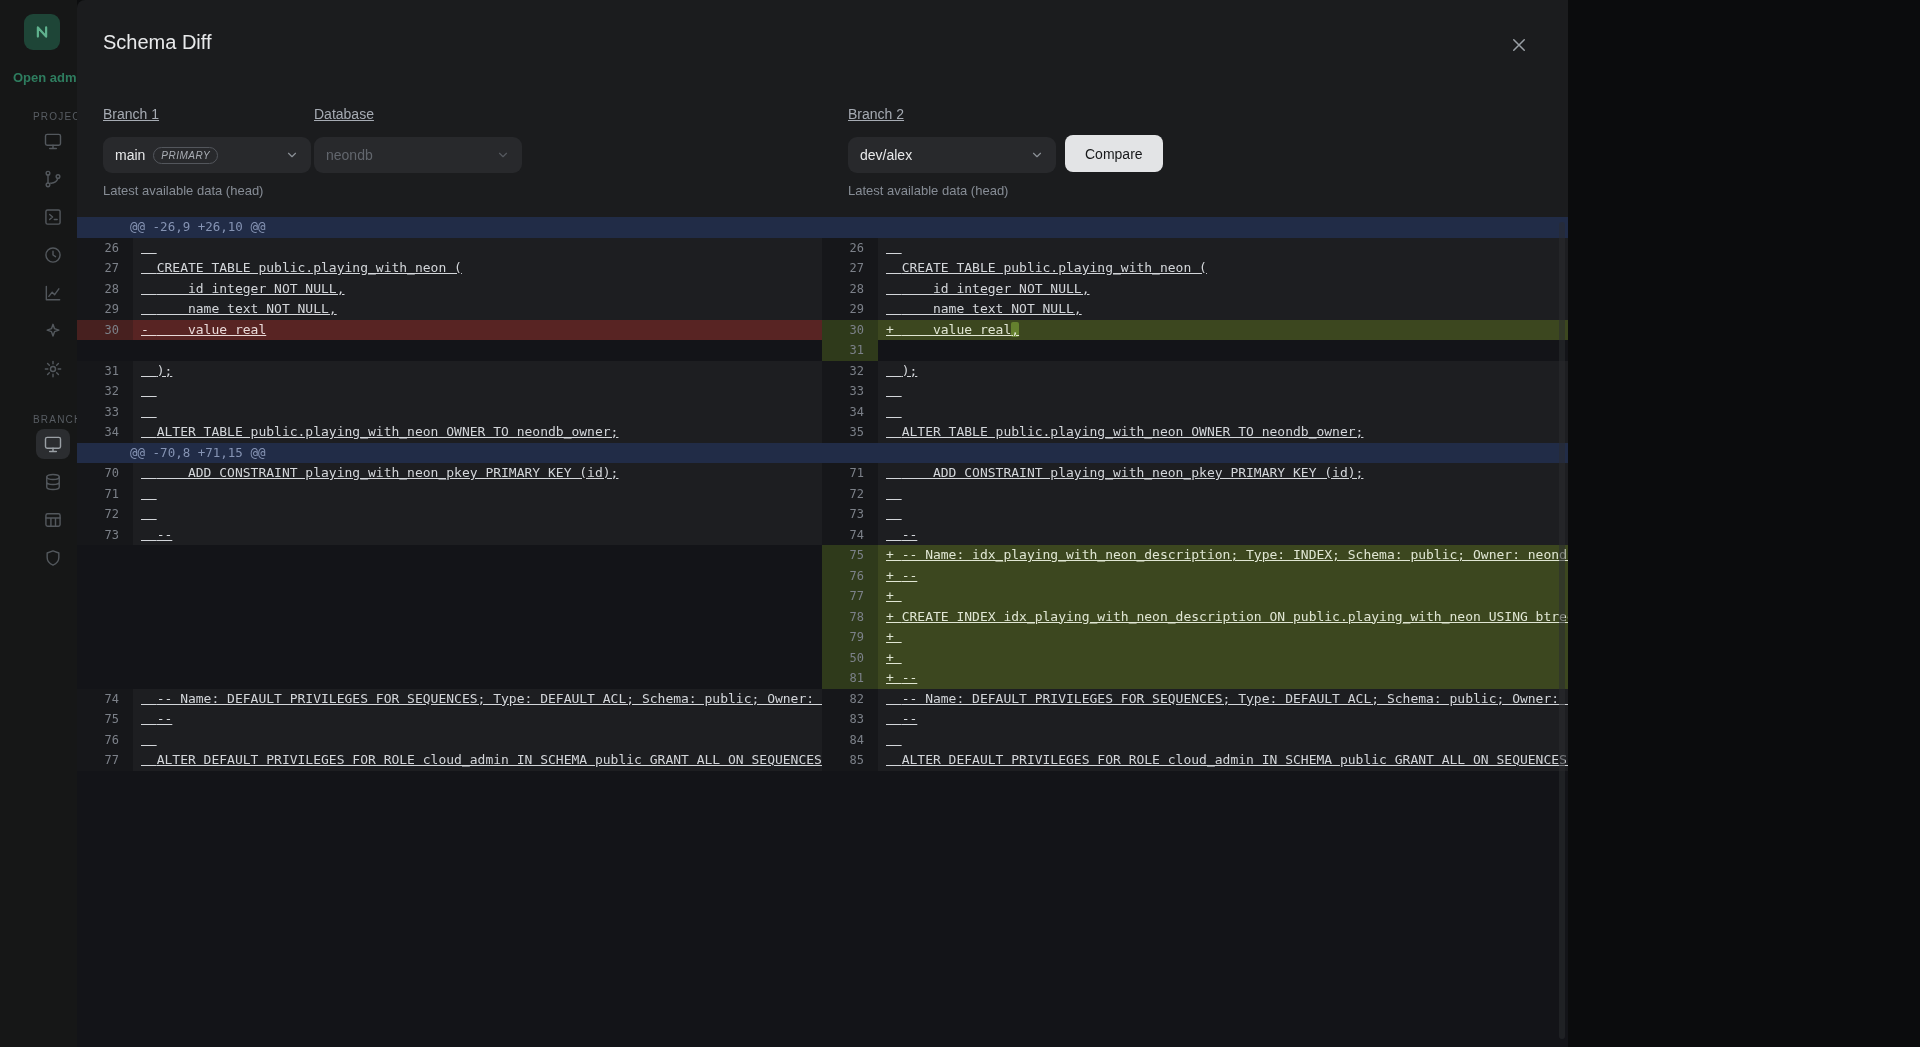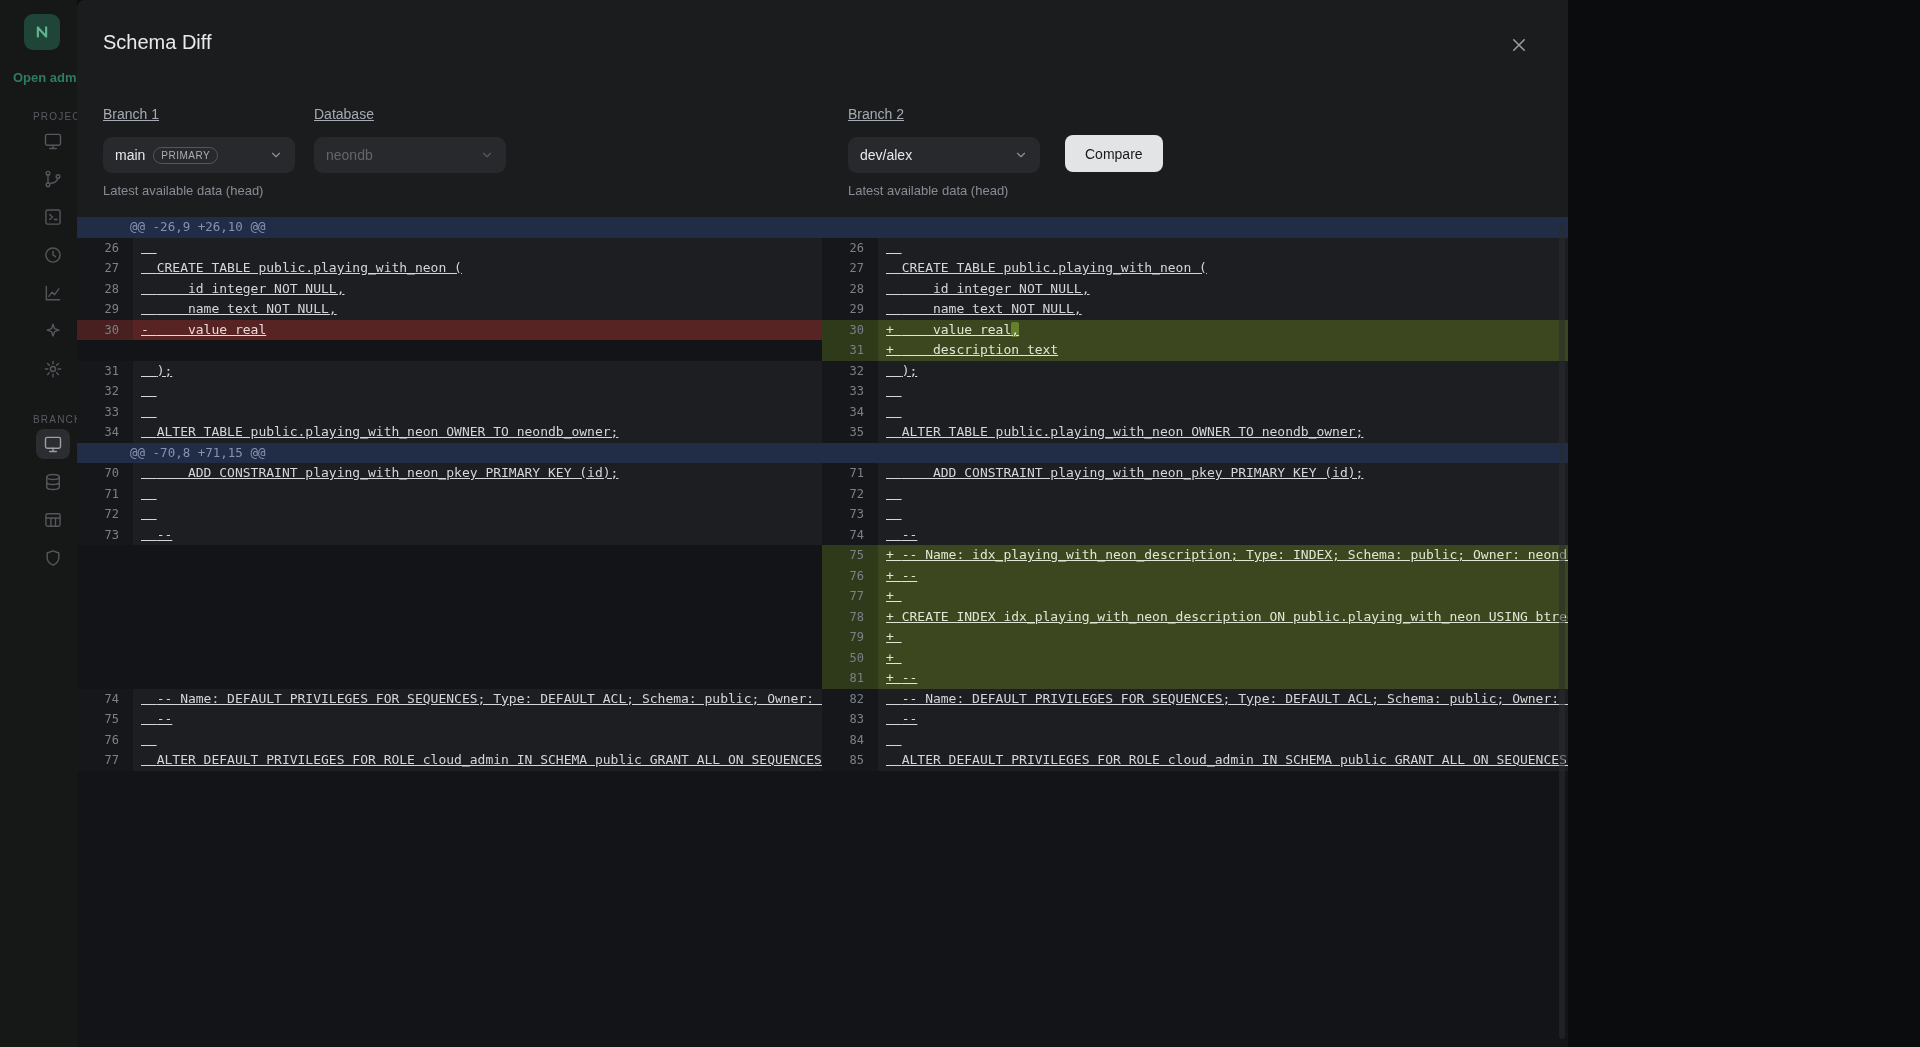--- a/index.html
+++ b/index.html
@@ -51,34 +51,34 @@
     background:transparent; border:none;
   }
   .close-btn svg { stroke:#9aa0a6; }
 
   .field-label { position:absolute; top:106px; font-size:14px; color:#a6abb3;text-decoration:underline; }
   .lbl-branch1 { left:26px; }
   .lbl-database { left:237px; }
   .lbl-branch2 { left:771px; }
 
   .select {
-    position:absolute; top:137px; height:36px; width:192px;
+    position:absolute; top:137px; height:36px; width:208px;
     background:#28292c; border:none; border-radius:9px;
     display:flex; align-items:center; padding:0 12px; gap:8px;
     font-size:14px; color:#e8e9ea; cursor:pointer;
   }
   .sel-branch1 { left:26px; }
   .sel-database { left:237px; color:#62666d; cursor:default; }
   .sel-branch2 { left:771px; }
   .select .spacer { flex:1; }
   .select svg { stroke:#8b9097; }
   .sel-database svg { stroke:#55595f; }
   .badge {
     border:1px solid #53565c; color:#a9adb4; border-radius:10px;
-    font-size:10px; letter-spacing:.5px; padding:2px 7px; text-transform:uppercase;
+    font-size:10px; letter-spacing:.5px; padding:2px 7px; text-transform:uppercase;font-style:italic;
   }
   .compare-btn {
     position:absolute; left:988px; top:135px; height:37px; padding:0 20px;
     background:var(--compare-button-bg,#e3e4e6); color:var(--compare-button-text,#17181a);
     border:none; border-radius:8px; font-size:14px; font-weight:500; cursor:pointer;
     font-family:"Liberation Sans",sans-serif;
   }
   .hint { position:absolute; top:183px; font-size:13px; color:#878d96; }
   .hint-1 { left:26px; }
   .hint-2 { left:771px; }
@@ -266,21 +266,21 @@
   <div class="hint hint-2">Latest available data (head)</div>
 
   <div class="diff">
     <div id="diff-rows">
         <div class="drow hunk"><span>@@ -26,9 +26,10 @@</span></div>
         <div class="drow"><div class="gut gl ctx">26</div><div class="code cl ctx"><span>  </span><span></span></div><div class="gut gr ctx">26</div><div class="code cr ctx"><span>  </span><span></span></div></div>
         <div class="drow"><div class="gut gl ctx">27</div><div class="code cl ctx"><span>  </span><span>CREATE TABLE public.playing_with_neon (</span></div><div class="gut gr ctx">27</div><div class="code cr ctx"><span>  </span><span>CREATE TABLE public.playing_with_neon (</span></div></div>
         <div class="drow"><div class="gut gl ctx">28</div><div class="code cl ctx"><span>  </span><span>    id integer NOT NULL,</span></div><div class="gut gr ctx">28</div><div class="code cr ctx"><span>  </span><span>    id integer NOT NULL,</span></div></div>
         <div class="drow"><div class="gut gl ctx">29</div><div class="code cl ctx"><span>  </span><span>    name text NOT NULL,</span></div><div class="gut gr ctx">29</div><div class="code cr ctx"><span>  </span><span>    name text NOT NULL,</span></div></div>
         <div class="drow"><div class="gut gl removed">30</div><div class="code cl removed"><span>- </span><span>    value real</span></div><div class="gut gr added">30</div><div class="code cr added"><span>+ </span><span>    value real</span><span class="em">,</span></div></div>
-        <div class="drow"><div class="gut gl empty"></div><div class="code cl empty"></div><div class="gut gr added">31</div><div class="code cr added"><span>+ </span><span>    description text</span></div></div>
+        <div class="drow"><div class="gut gl empty"></div><div class="code cl empty"></div><div class="gut gr added">31</div></div>
         <div class="drow"><div class="gut gl ctx">31</div><div class="code cl ctx"><span>  </span><span>);</span></div><div class="gut gr ctx">32</div><div class="code cr ctx"><span>  </span><span>);</span></div></div>
         <div class="drow"><div class="gut gl ctx">32</div><div class="code cl ctx"><span>  </span><span></span></div><div class="gut gr ctx">33</div><div class="code cr ctx"><span>  </span><span></span></div></div>
         <div class="drow"><div class="gut gl ctx">33</div><div class="code cl ctx"><span>  </span><span></span></div><div class="gut gr ctx">34</div><div class="code cr ctx"><span>  </span><span></span></div></div>
         <div class="drow"><div class="gut gl ctx">34</div><div class="code cl ctx"><span>  </span><span>ALTER TABLE public.playing_with_neon OWNER TO neondb_owner;</span></div><div class="gut gr ctx">35</div><div class="code cr ctx"><span>  </span><span>ALTER TABLE public.playing_with_neon OWNER TO neondb_owner;</span></div></div>
         <div class="drow hunk"><span>@@ -70,8 +71,15 @@</span></div>
         <div class="drow"><div class="gut gl ctx">70</div><div class="code cl ctx"><span>  </span><span>    ADD CONSTRAINT playing_with_neon_pkey PRIMARY KEY (id);</span></div><div class="gut gr ctx">71</div><div class="code cr ctx"><span>  </span><span>    ADD CONSTRAINT playing_with_neon_pkey PRIMARY KEY (id);</span></div></div>
         <div class="drow"><div class="gut gl ctx">71</div><div class="code cl ctx"><span>  </span><span></span></div><div class="gut gr ctx">72</div><div class="code cr ctx"><span>  </span><span></span></div></div>
         <div class="drow"><div class="gut gl ctx">72</div><div class="code cl ctx"><span>  </span><span></span></div><div class="gut gr ctx">73</div><div class="code cr ctx"><span>  </span><span></span></div></div>
         <div class="drow"><div class="gut gl ctx">73</div><div class="code cl ctx"><span>  </span><span>--</span></div><div class="gut gr ctx">74</div><div class="code cr ctx"><span>  </span><span>--</span></div></div>
         <div class="drow"><div class="gut gl empty"></div><div class="code cl empty"></div><div class="gut gr added">75</div><div class="code cr added"><span>+ </span><span>-- Name: idx_playing_with_neon_description; Type: INDEX; Schema: public; Owner: neondb_owner</span></div></div>

